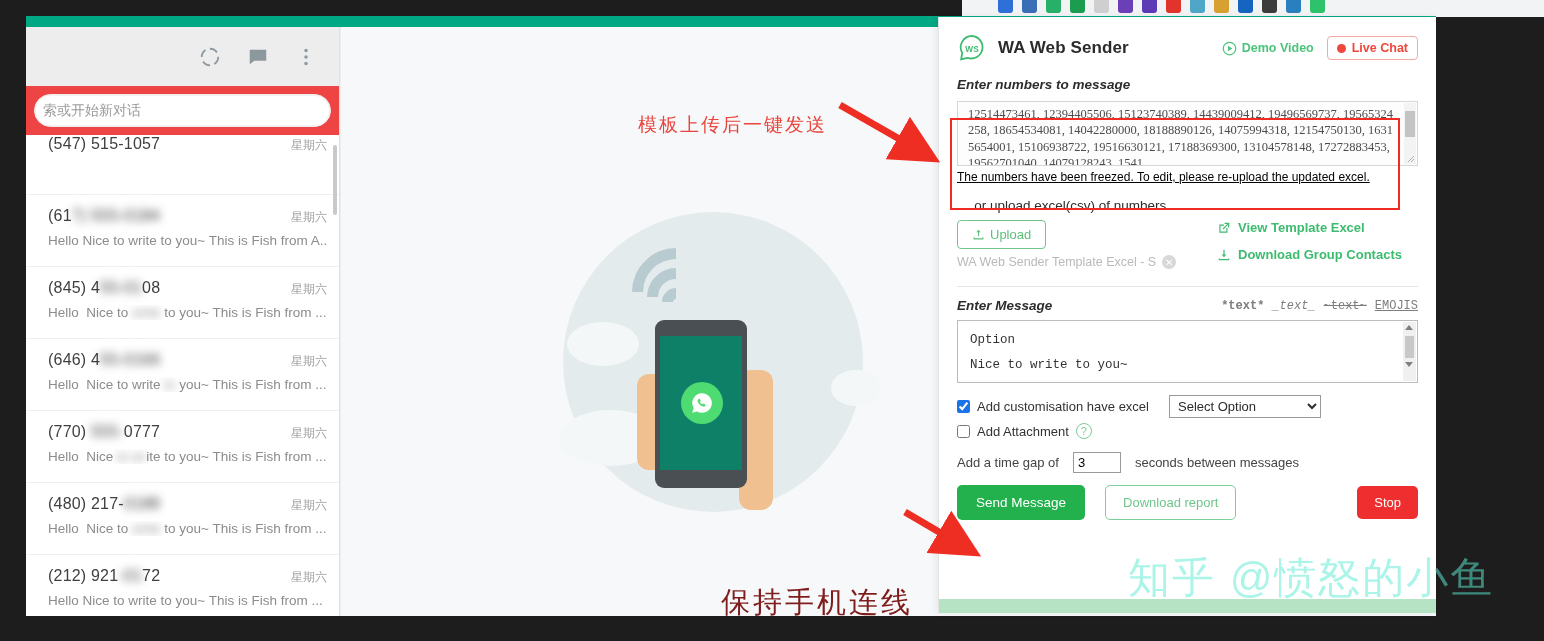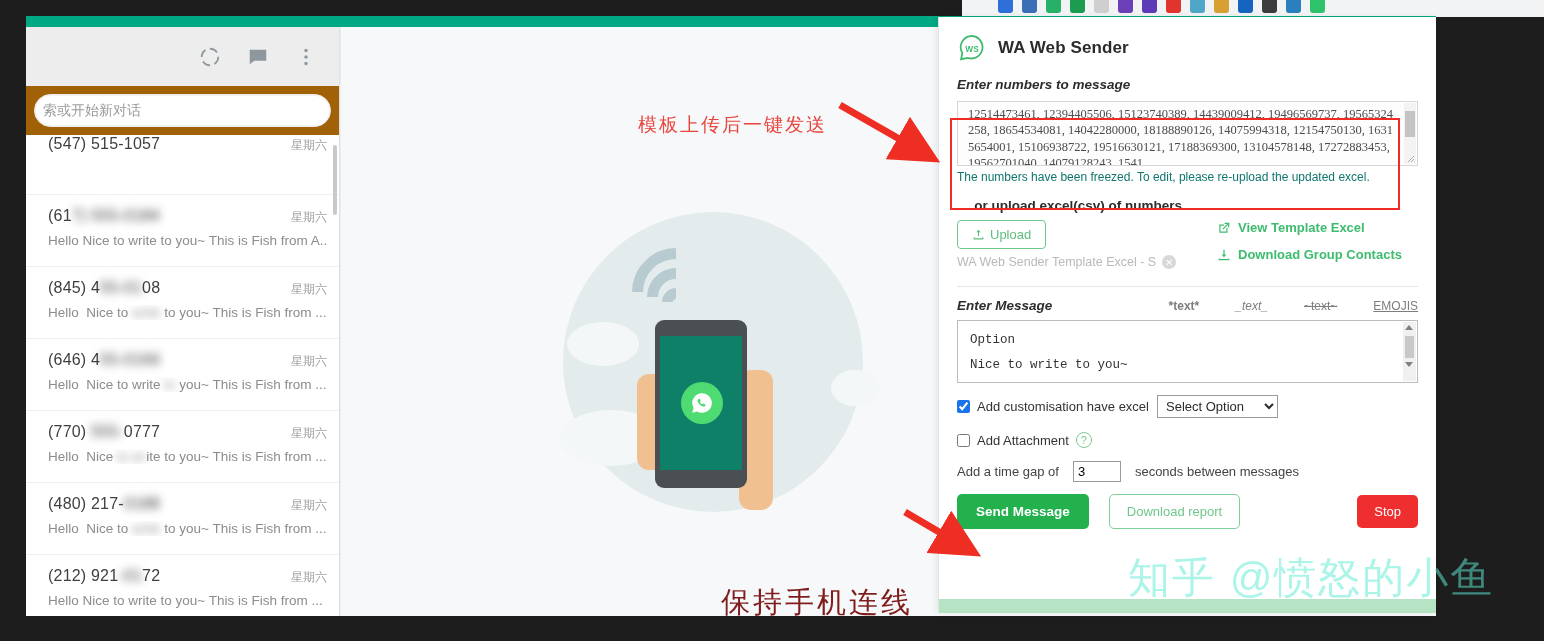--- a/index.html
+++ b/index.html
@@ -29,21 +29,21 @@
   
   .left-pane {
     position: absolute; left: 0; top: 11px; width: 314px; height: 589px;
     background: #ffffff; border-right: 1px solid #e1e1e1; overflow: hidden;
   }
   .lp-header {
     height: 59px; background: #ededed; display: flex; align-items: center;
     justify-content: flex-end; padding-right: 22px; gap: 26px;
   }
   .lp-ico { width: 22px; height: 22px; opacity: .62; cursor: pointer; }
-  .lp-searchwrap { height: 49px; background: #a16207; display: flex; align-items: center; padding: 0 8px; }
+  .lp-searchwrap { height: 49px; background: #ef4444; display: flex; align-items: center; padding: 0 8px; }
   .lp-search {
     flex: 1; height: 33px; background: #fff; border: 1px solid #eee; border-radius: 18px;
     display: flex; align-items: center; padding-left: 8px;
     font-size: 14px; color: #9a9a9a; white-space: nowrap; overflow: hidden;
     box-shadow: 0 0 0 1px #f3f3f3 inset;
   }
   .chat-list { position: relative; }
   .chat-row {
     height: 72px; border-bottom: 1px solid #f0f0f0;
     padding: 12px 12px 0 22px; position: relative; cursor: pointer;
@@ -129,24 +129,24 @@
     font-family: "Liberation Serif", serif; font-size: 12.5px; color: #4c4c4c;
     line-height: 16.4px; padding: 4px 20px 0 10px; overflow: hidden; position: relative;
     cursor: text; word-break: break-all;
   }
   .nb-scroll {
     position: absolute; right: 1px; top: 1px; width: 12px; bottom: 1px; background: #f3f3f3;
   }
   .nb-thumb { position: absolute; left: 1px; top: 8px; width: 10px; height: 26px; background: #c4c4c4; }
   .nb-resize { position: absolute; right: 2px; bottom: 2px; width: 8px; height: 8px; }
   .frozen-note {
-    font-size: 12px; color: #0f766e; line-height: 15px; margin-top: 4px;
-  }
-
-  .upload-label { font-size: 13.5px; font-weight: bold; color: #2d2d2d; margin-top: 13px; }
+    font-size: 12px; color: #000000; line-height: 15px; margin-top: 4px; text-decoration: underline;
+  }
+
+  .upload-label { font-size: 13.5px; font-weight: normal; color: #2d2d2d; margin-top: 13px; }
   .upload-row { display: flex; margin-top: 7px; }
   .upload-left { width: 235px; }
   .btn-upload {
     display: inline-flex; align-items: center; gap: 5px;
     border: 1px solid #6dc98a; border-radius: 4px; color: #5cbf7b;
     font-size: 13px; padding: 6px 14px; background: #fff; cursor: pointer;
   }
   .file-chip {
     display: flex; align-items: center; gap: 6px; font-size: 12.5px;
     color: #b9b9b9; margin-top: 6px;
@@ -156,52 +156,52 @@
     font-size: 10px; display: flex; align-items: center; justify-content: center; cursor: pointer;
   }
   .upload-right { padding-left: 25px; }
   .link-green {
     display: flex; align-items: center; gap: 7px; color: #3dbb6f;
     font-size: 13px; font-weight: 600; margin-bottom: 12px; cursor: pointer;
   }
   .divider { border-top: 1px solid #e6e6e6; margin-top: 12px; }
 
   .msg-head { display: flex; align-items: flex-end; margin-top: 11px; }
-  .fmt-group { margin-left: auto; display: flex; align-items: flex-end; gap: 36px; font-size: 12px; color: #7d7d7d; }
+  .fmt-group { margin-left: auto; display: flex; align-items: flex-end; gap: 8px; font-size: 12px; color: #7d7d7d; font-family: Liberation Mono, monospace; }
   .fmt-b { font-weight: bold; cursor: pointer; }
   .fmt-i { font-style: italic; cursor: pointer; }
   .fmt-s { text-decoration: line-through; cursor: pointer; }
   .fmt-e { text-decoration: underline; cursor: pointer; }
 
   .msg-box {
     margin-top: 7px; height: 63px; border: 1px solid #bcbcbc; background: #fff;
     font-family: "Liberation Mono", monospace; font-size: 12.5px; color: #333;
     padding: 7px 22px 0 12px; position: relative; overflow: hidden; line-height: 25px; cursor: text;
   }
   .mb-scroll { position: absolute; right: 1px; top: 1px; width: 13px; bottom: 1px; background: #f0f0f0; }
   .mb-arrow { position: absolute; left: 2px; width: 0; height: 0; border-left: 4px solid transparent; border-right: 4px solid transparent; }
   .mb-thumb { position: absolute; left: 2px; top: 14px; width: 9px; height: 22px; background: #c8c8c8; }
 
   .opt-row { display: flex; align-items: center; margin-top: 12px; font-size: 13px; color: #333; }
   .opt-row input[type=checkbox] { width: 13px; height: 13px; margin-right: 7px; accent-color: #1a73e8; cursor: pointer; }
   .sel {
-    margin-left: 8px; font-size: 13px; padding: 2px 4px; border: 1px solid #9a9a9a;
-    background: #fff; color: #2b2b2b; width: 121px; cursor: pointer;
+    margin-left: 20px; font-size: 13px; padding: 2px 4px; border: 1px solid #9a9a9a;
+    background: #fff; color: #2b2b2b; width: 152px; cursor: pointer;
   }
   .qmark {
     width: 16px; height: 16px; border-radius: 50%; border: 1px solid #7ecb95; color: #7ecb95;
     font-size: 11px; display: inline-flex; align-items: center; justify-content: center;
     margin-left: 7px; cursor: pointer;
   }
   .gap-row { display: flex; align-items: center; margin-top: 13px; font-size: 13px; color: #444; gap: 14px; }
   .gap-input { width: 48px; height: 21px; border: 1px solid #9a9a9a; font-size: 13px; padding: 0 4px; background:#fff; }
 
   .btn-row { display: flex; align-items: center; margin-top: 12px; gap: 20px; }
   .btn-send {
-    background: #22b14c; color: #fff; font-size: 13.5px; font-weight: bold;
+    background: #22b14c; color: #fff; font-size: 13.5px; font-weight: normal;
     border: none; border-radius: 5px; padding: 10px 19px; cursor: pointer;
   }
   .btn-report {
     border: 1px solid #7fcf9a; color: #6fc68c; background: #fff; font-size: 13px;
     border-radius: 5px; padding: 9px 17px; cursor: pointer;
   }
   .btn-stop {
     background: #ef2f2f; color: #fff; font-size: 13px; border: none; border-radius: 5px;
     padding: 9px 17px; cursor: pointer; margin-left: auto;
   }
@@ -378,20 +378,33 @@
 
   <div class="panel">
     <div class="panel-inner">
 
       <div class="panel-head">
         <svg class="logo-mark" viewBox="0 0 40 40">
           <path d="M20 4a15 15 0 0 0-13 22.6L5.5 35l8.8-1.8A15 15 0 1 0 20 4z" fill="none" stroke="#3dbb6f" stroke-width="2.4"></path>
           <text x="20" y="25" font-family="Liberation Sans, sans-serif" font-size="11" font-weight="bold" fill="#3dbb6f" text-anchor="middle">WS</text>
         </svg>
         <span class="brand">WA Web Sender</span>
+        <div class="head-right">
+          <div class="demo-video">
+            <svg width="15" height="15" viewBox="0 0 24 24">
+              <circle cx="12" cy="12" r="10" fill="none" stroke="#4cc47c" stroke-width="2"></circle>
+              <path d="M9.5 7.5l7 4.5-7 4.5z" fill="#4cc47c"></path>
+            </svg>
+            <span>Demo Video</span>
+          </div>
+          <div class="live-chat">
+            <span class="dot-red"></span>
+            <span>Live Chat</span>
+          </div>
+        </div>
       </div>
 
       <div class="sec-label">Enter numbers to message</div>
 
       <div class="numbers-box">
         <span>12514473461, 12394405506, 15123740389, 14439009412, 19496569737, 19565324258, 18654534081, 14042280000, 18188890126, 14075994318, 12154750130, 16315654001, 15106938722, 19516630121, 17188369300, 13104578148, 17272883453, 19562701040, 14079128243, 1541</span>
         <div class="nb-scroll">
           <div class="nb-thumb"></div>
         </div>
         <svg class="nb-resize" viewBox="0 0 8 8">
@@ -458,21 +471,21 @@
       </div>
 
       <div class="opt-row">
         <input type="checkbox" checked="" style="">
         <span>Add customisation have excel</span>
         <select class="sel">
           <option>Select Option</option>
         </select>
       </div>
 
-      <div class="opt-row" style="margin-top:14px;">
+      <div class="opt-row" style="margin-top:5px;">
         <input type="checkbox" style="">
         <span>Add Attachment</span>
         <span class="qmark">?</span>
       </div>
 
       <div class="gap-row">
         <span>Add a time gap of</span>
         <input class="gap-input" value="3" style="">
         <span>seconds between messages</span>
       </div>

